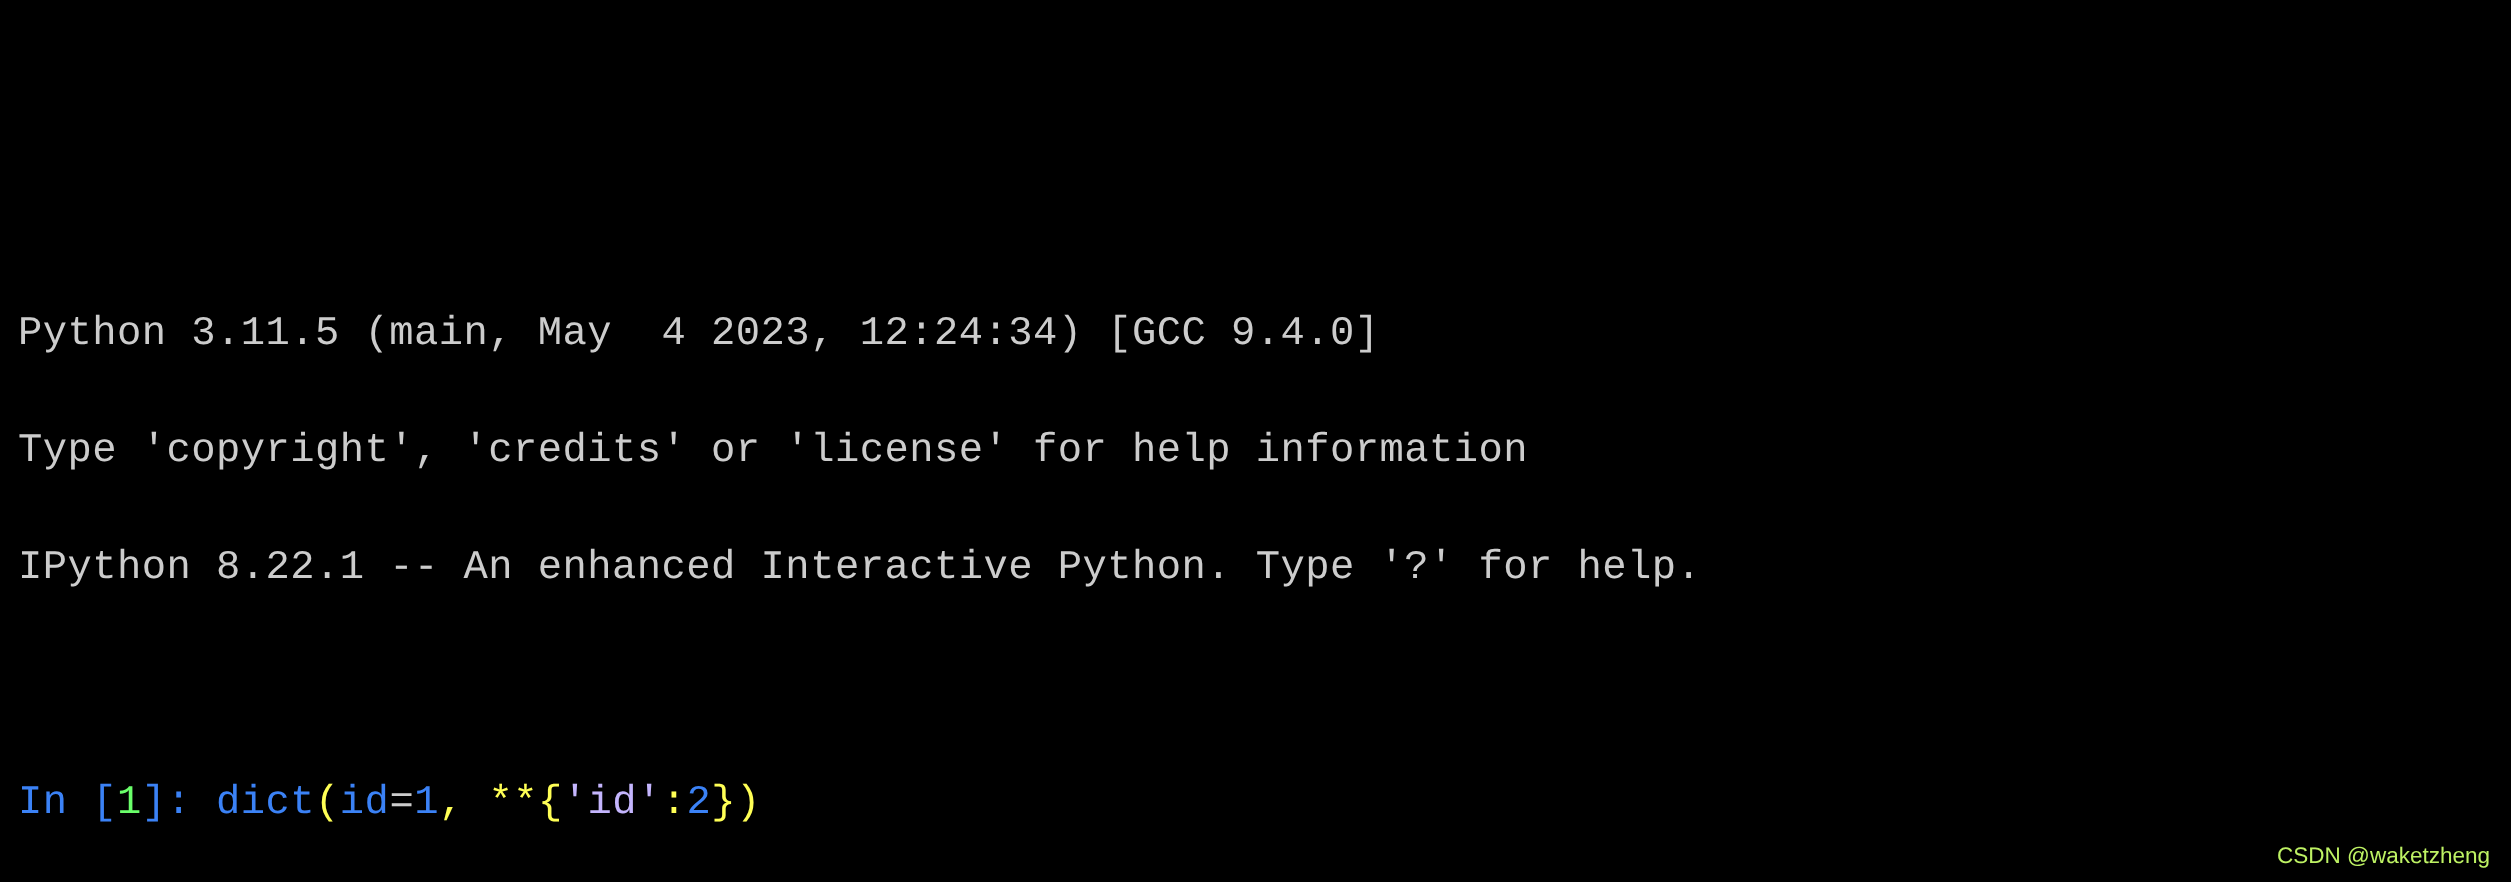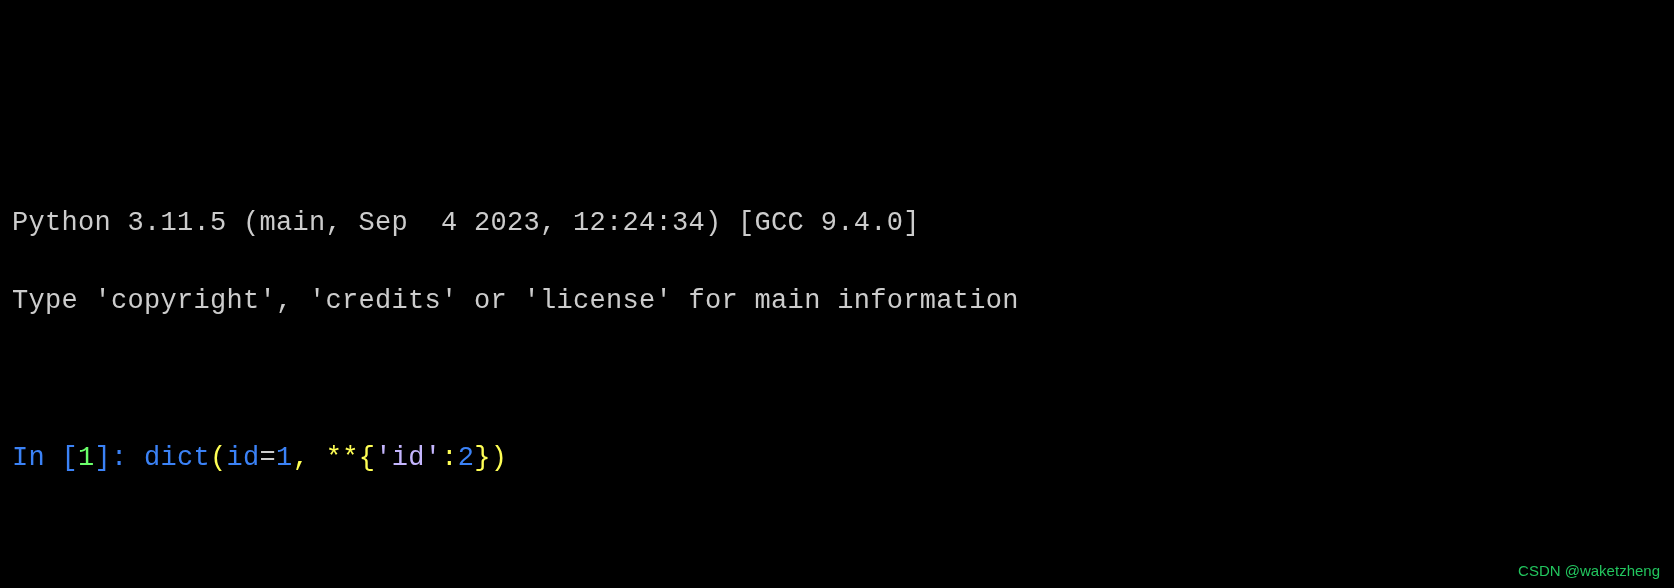--- a/index.html
+++ b/index.html
@@ -28,33 +28,34 @@
     .c-gray { color: #cccccc; }
     .c-green { color: #3b82f6; }
     .c-green-br { color: #6aff6a; }
     .c-yellow { color: #ffff55; }
     .c-red { color: #c4b5fd; }
     .watermark {
       position: absolute;
       bottom: 6px;
       right: 14px;
       font-size: 15px;
-      color: #22c55e;
+      color: #bef264;
       font-family: -apple-system, BlinkMacSystemFont, 'Segoe UI', sans-serif;
       letter-spacing: 0;
     }
   </style>
 </head>
 <body>
 
 
 
 <div>
-<span class="term-line c-gray">Python 3.11.5 (main, Sep  4 2023, 12:24:34) [GCC 9.4.0]</span>
-<span class="term-line c-gray">Type 'copyright', 'credits' or 'license' for main information</span>
+<span class="term-line c-gray">Python 3.11.5 (main, May  4 2023, 12:24:34) [GCC 9.4.0]</span>
+<span class="term-line c-gray">Type 'copyright', 'credits' or 'license' for help information</span>
+<span class="term-line c-gray">IPython 8.22.1 -- An enhanced Interactive Python. Type '?' for help.</span>
 <span class="term-line"> </span>
 <span class="term-line"><span class="c-green">In [</span><span class="c-green-br">1</span><span class="c-green">]: </span><span class="c-green">dict</span><span class="c-yellow">(</span><span class="c-green">id</span><span class="c-gray">=</span><span class="c-green">1</span><span class="c-yellow">, **{</span><span class="c-red">'id'</span><span class="c-yellow">:</span><span class="c-green">2</span><span class="c-yellow">})</span></span>
 
 
 
 
 
 
 </div>
 

